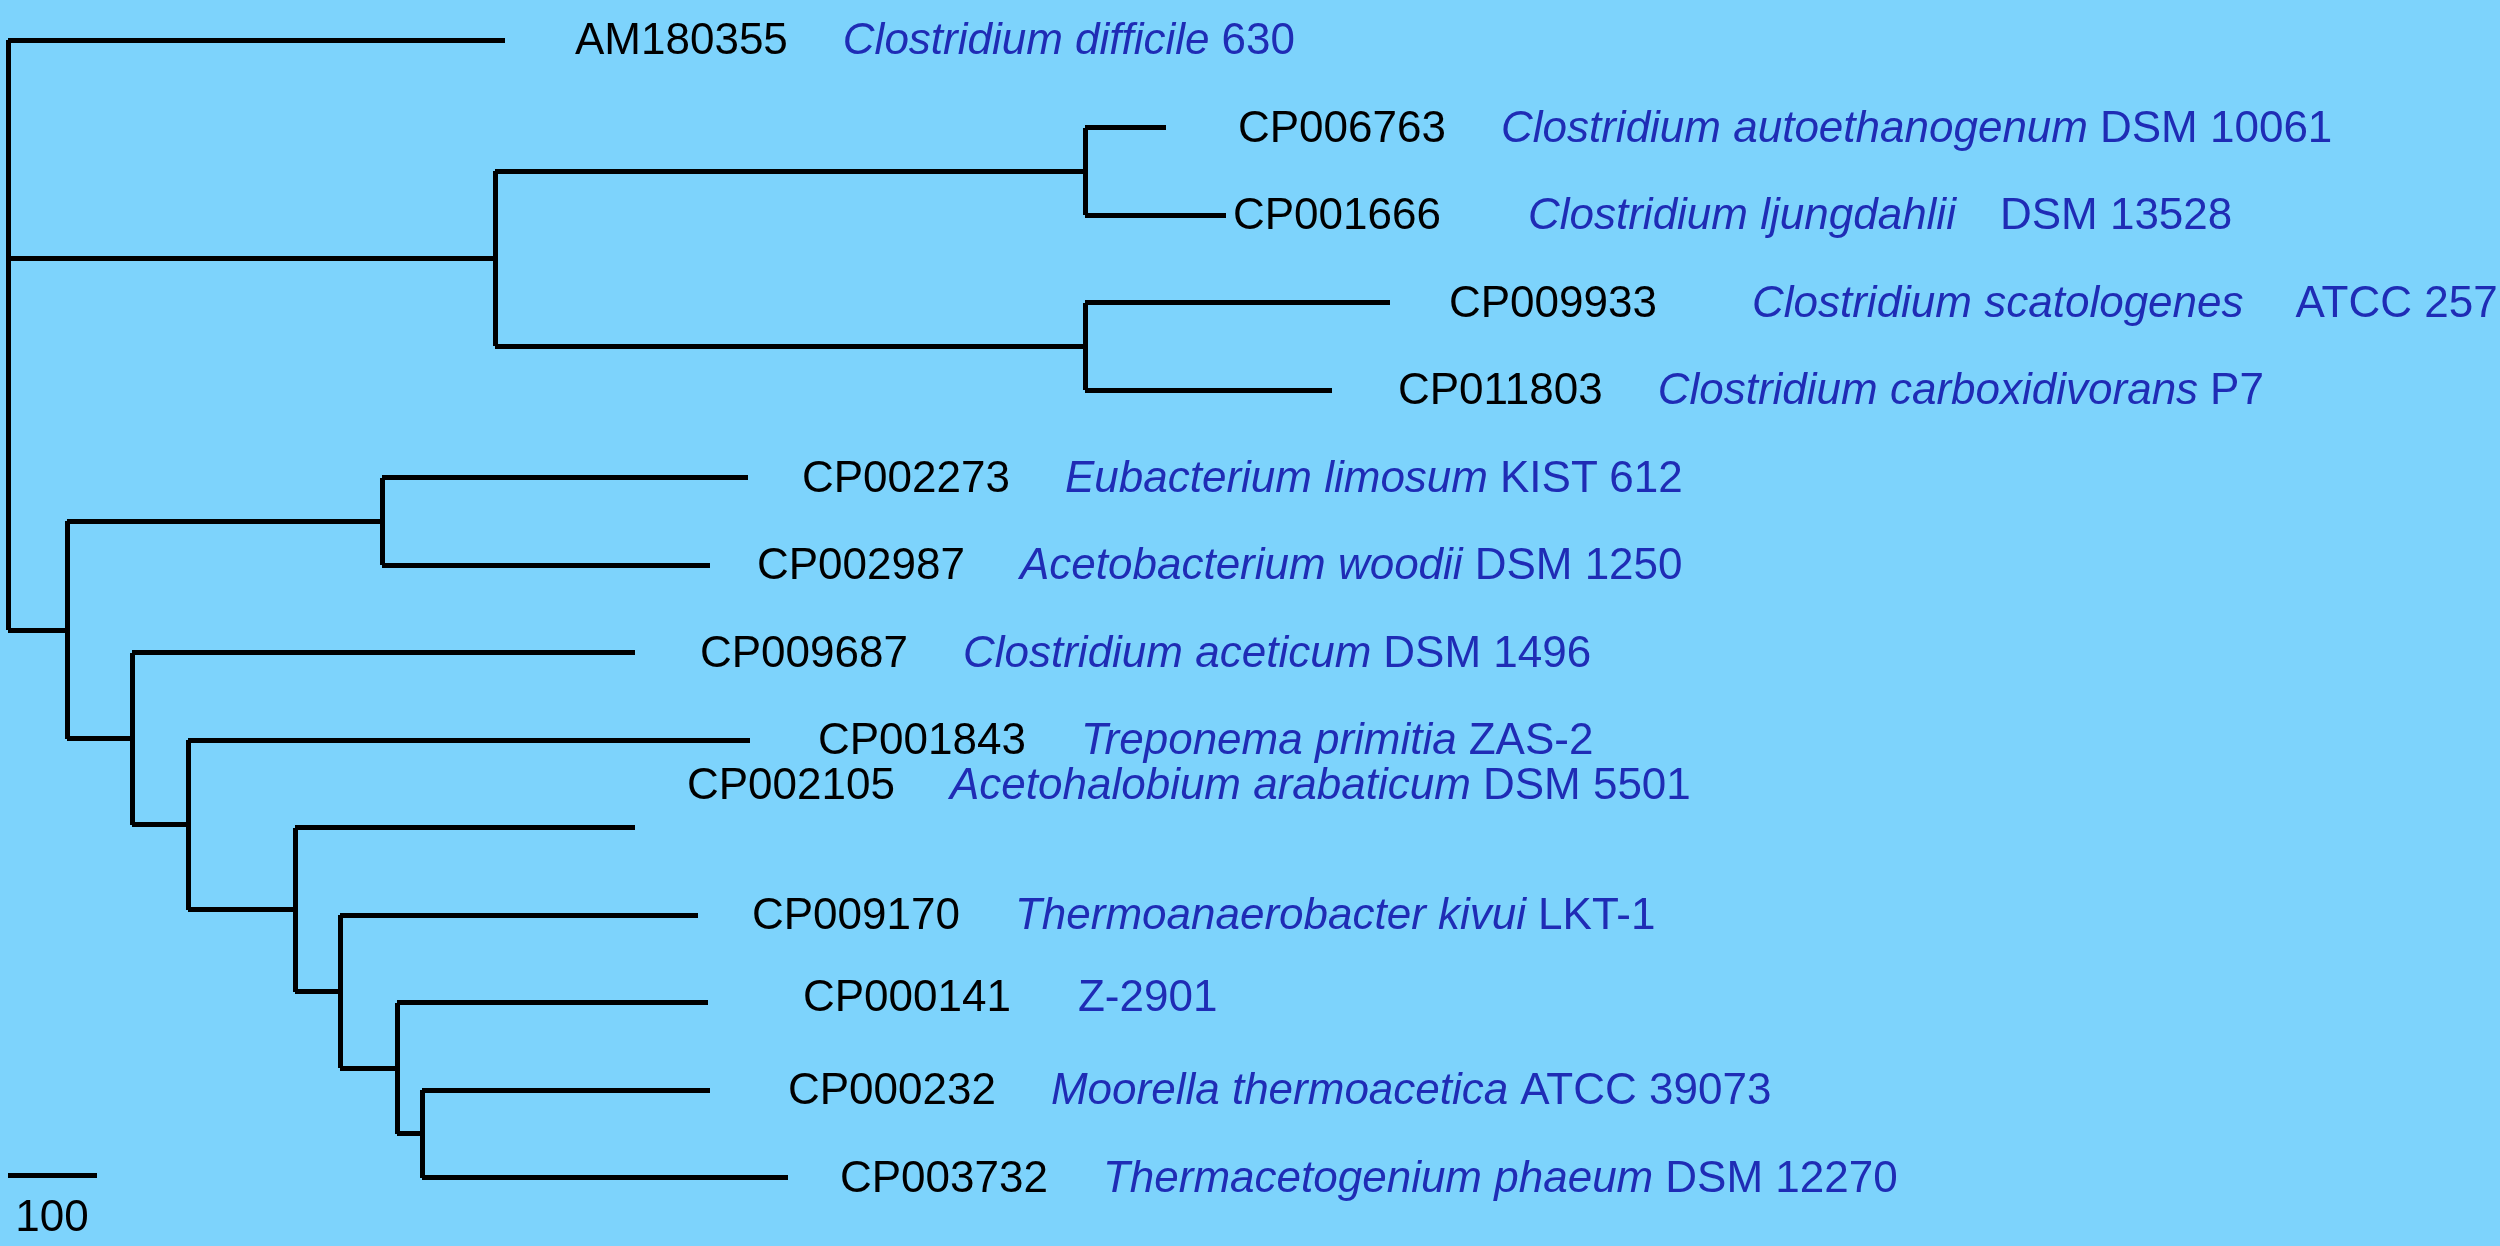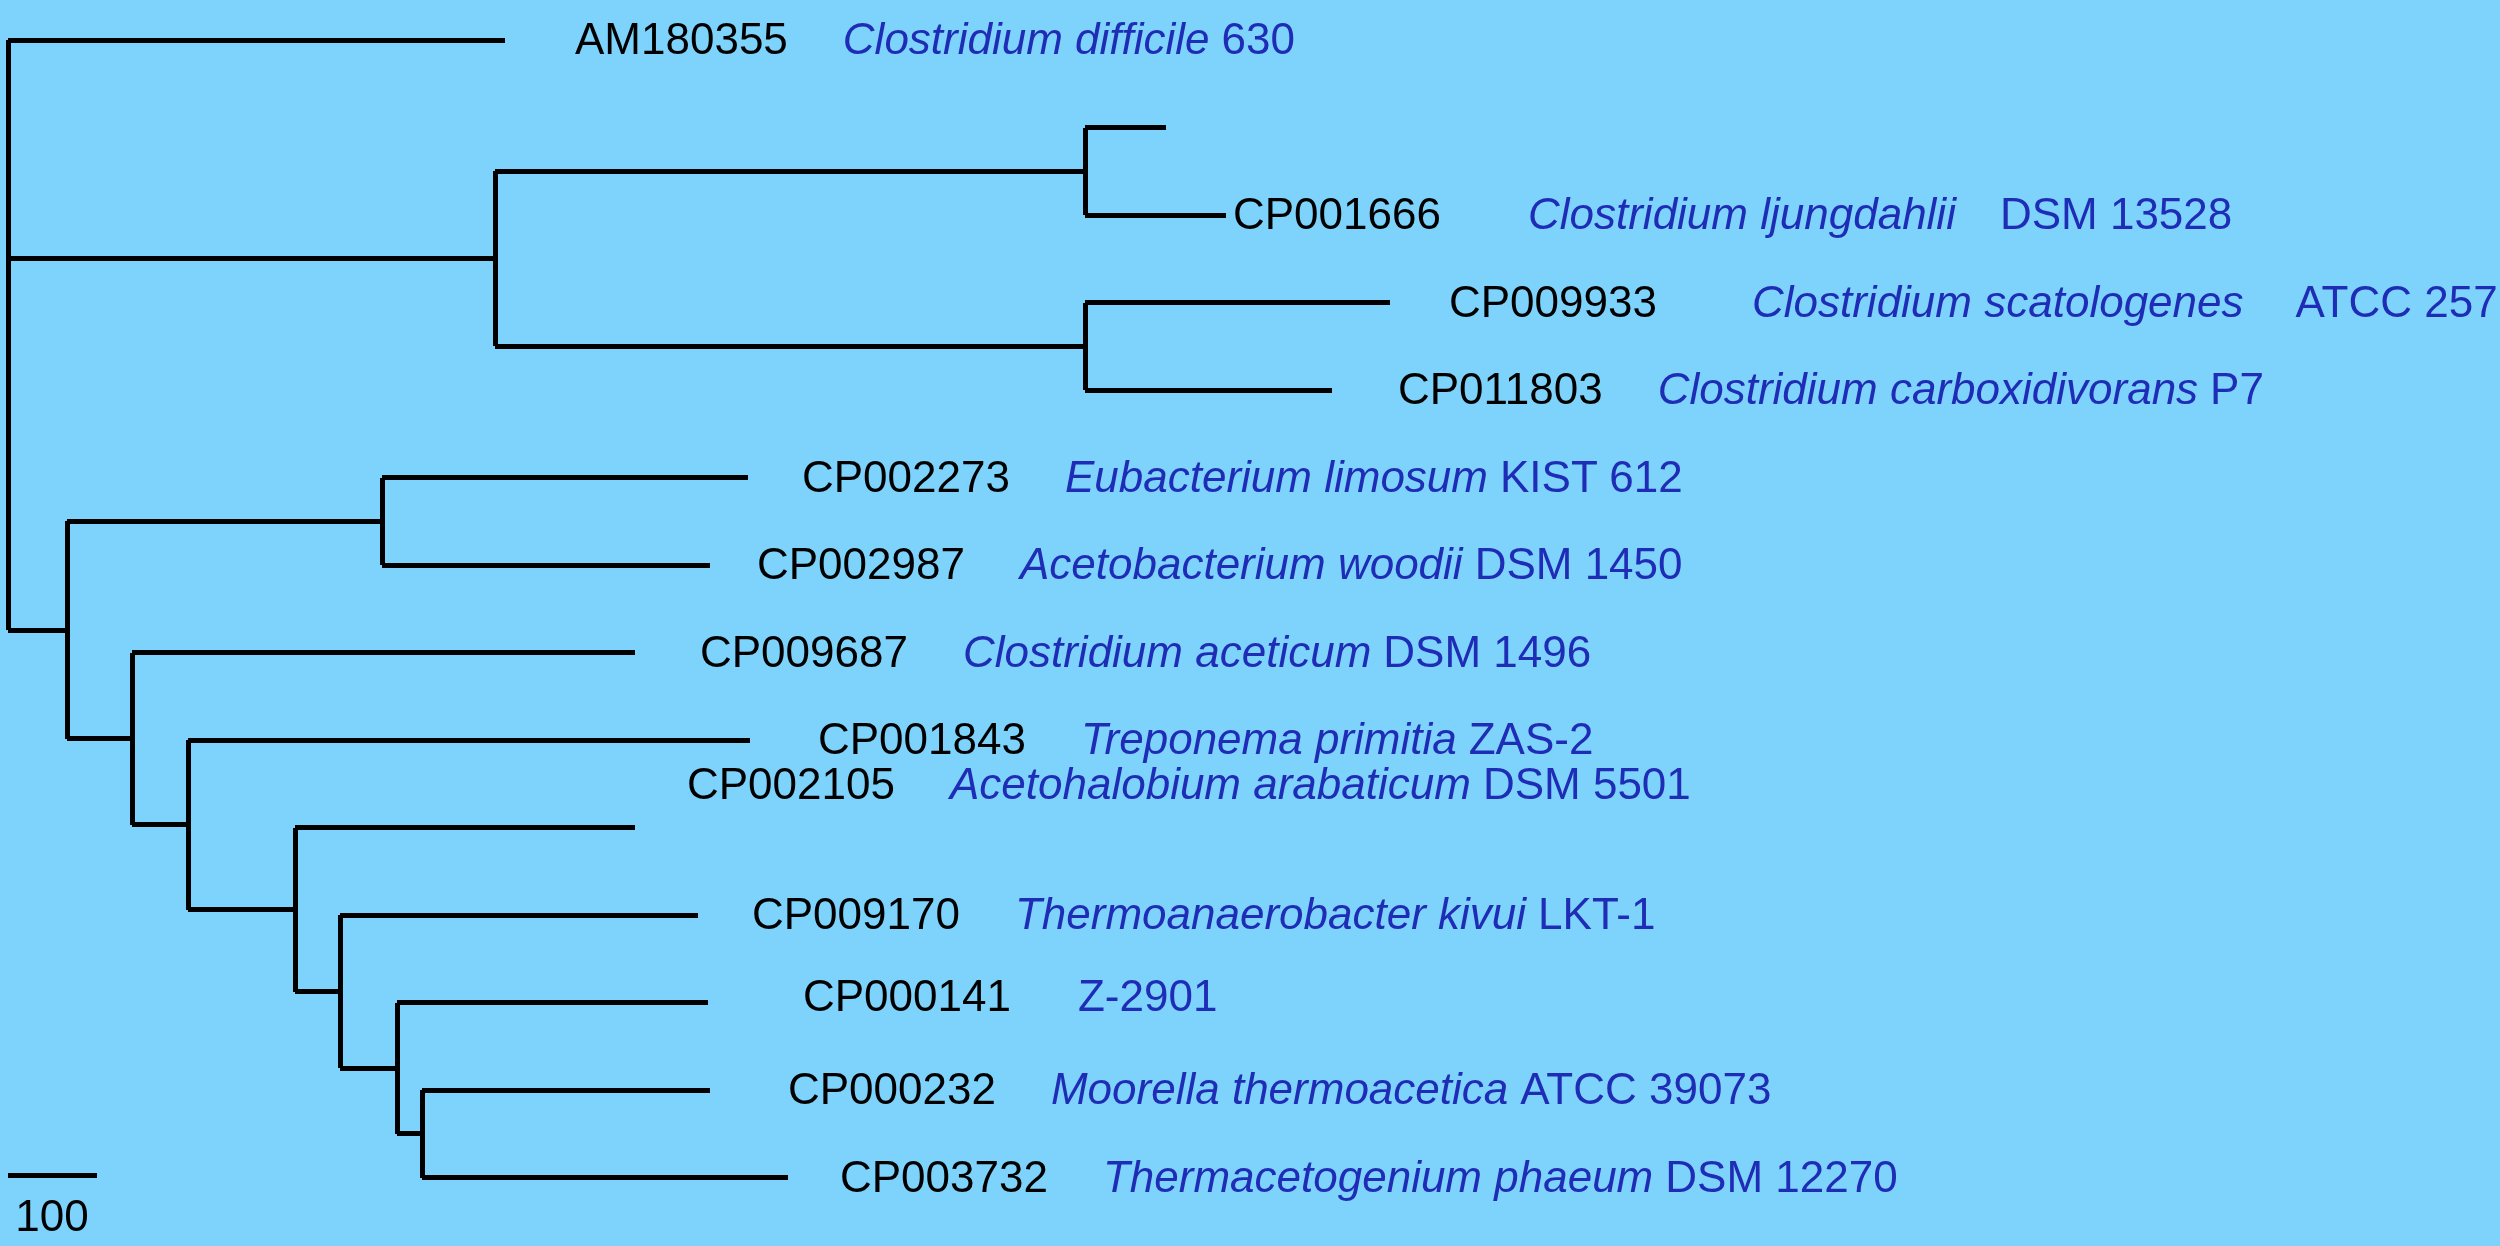--- a/index.html
+++ b/index.html
@@ -94,20 +94,25 @@
       <line x1="422" y1="1090" x2="710" y2="1090" stroke="#000000" stroke-width="5"></line>
       <line x1="422" y1="1177.5" x2="788" y2="1177.5" stroke="#000000" stroke-width="5"></line>
       <line x1="8" y1="1175" x2="97" y2="1175" stroke="#000000" stroke-width="5"></line>
     </svg>
 
   <div class="taxon" style="left: 575px; top: 40px;">
     <span class="acc">AM180355</span>
     <span class="sp">Clostridium difficile</span>
     <span class="strain">630</span>
   </div>
+  <div class="taxon" style="left: 1238px; top: 127.5px;">
+    <span class="acc">CP006763</span>
+    <span class="sp">Clostridium autoethanogenum</span>
+    <span class="strain">DSM 10061</span>
+  </div>
   <div class="taxon" style="left: 1233px; top: 215px; gap: 32px;">
     <span class="acc">CP001666</span>
     <span class="sp">Clostridium ljungdahlii</span>
     <span class="strain">DSM 13528</span>
   </div>
   <div class="taxon" style="left: 1449px; top: 302.5px; gap: 40px;">
     <span class="acc">CP009933</span>
     <span class="sp">Clostridium scatologenes</span>
     <span class="strain">ATCC 25775</span>
   </div>
@@ -117,21 +122,21 @@
     <span class="strain">P7</span>
   </div>
   <div class="taxon" style="left: 802px; top: 477.5px;">
     <span class="acc">CP002273</span>
     <span class="sp">Eubacterium limosum</span>
     <span class="strain">KIST 612</span>
   </div>
   <div class="taxon" style="left: 757px; top: 565px;">
     <span class="acc">CP002987</span>
     <span class="sp">Acetobacterium woodii</span>
-    <span class="strain">DSM 1450</span>
+    <span class="strain">DSM 1250</span>
   </div>
   <div class="taxon" style="left: 700px; top: 652.5px;">
     <span class="acc">CP009687</span>
     <span class="sp">Clostridium aceticum</span>
     <span class="strain">DSM 1496</span>
   </div>
   <div class="taxon" style="left: 818px; top: 740px;">
     <span class="acc">CP001843</span>
     <span class="sp">Treponema primitia</span>
     <span class="strain">ZAS-2</span>

